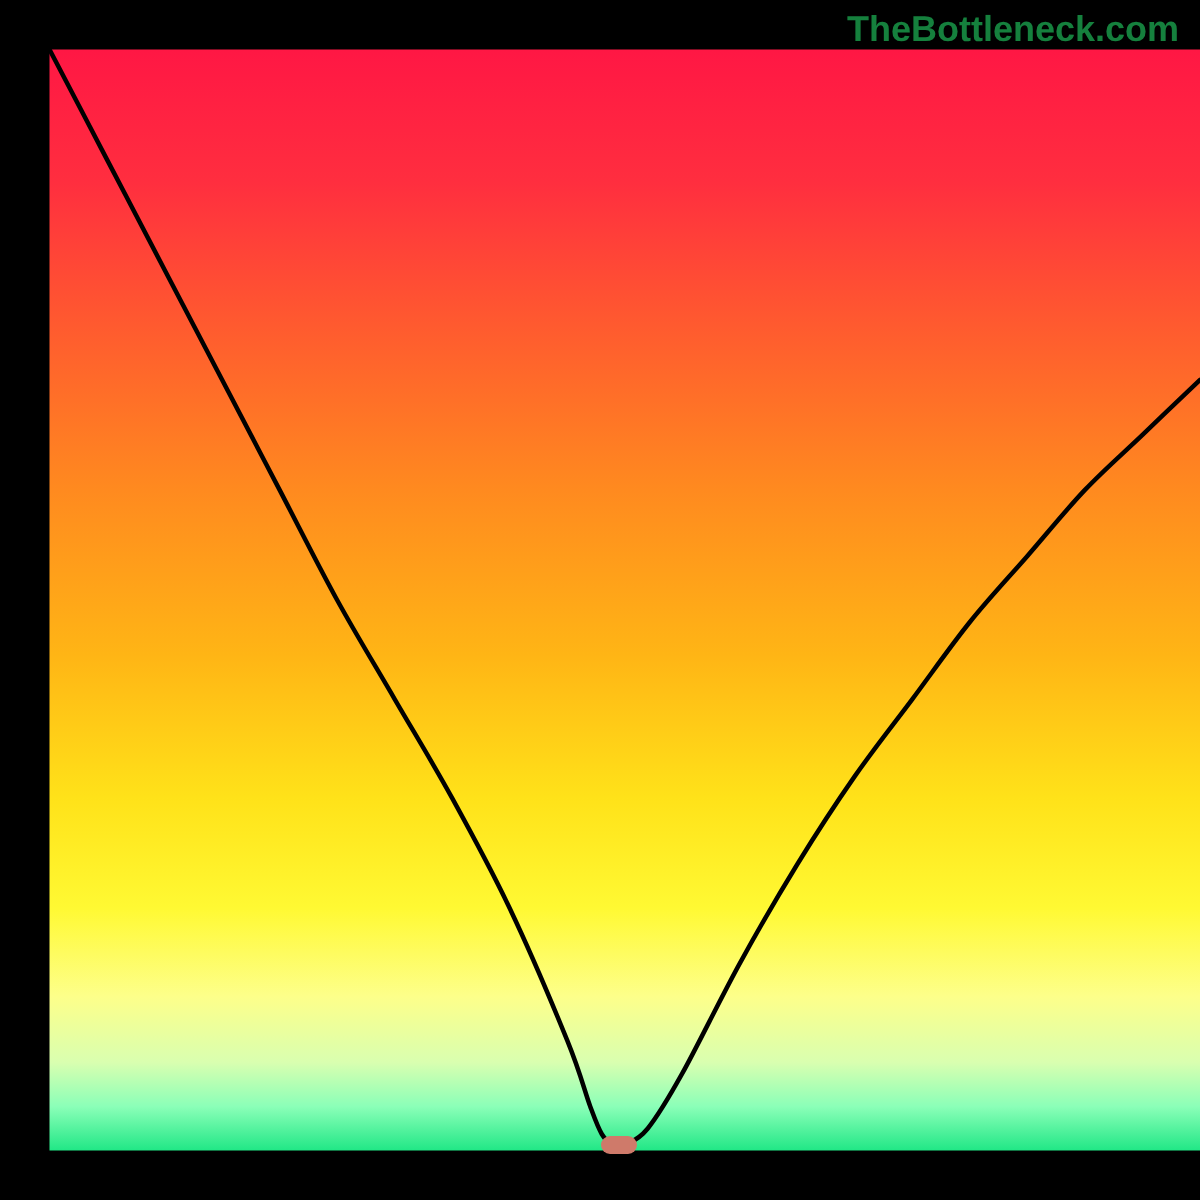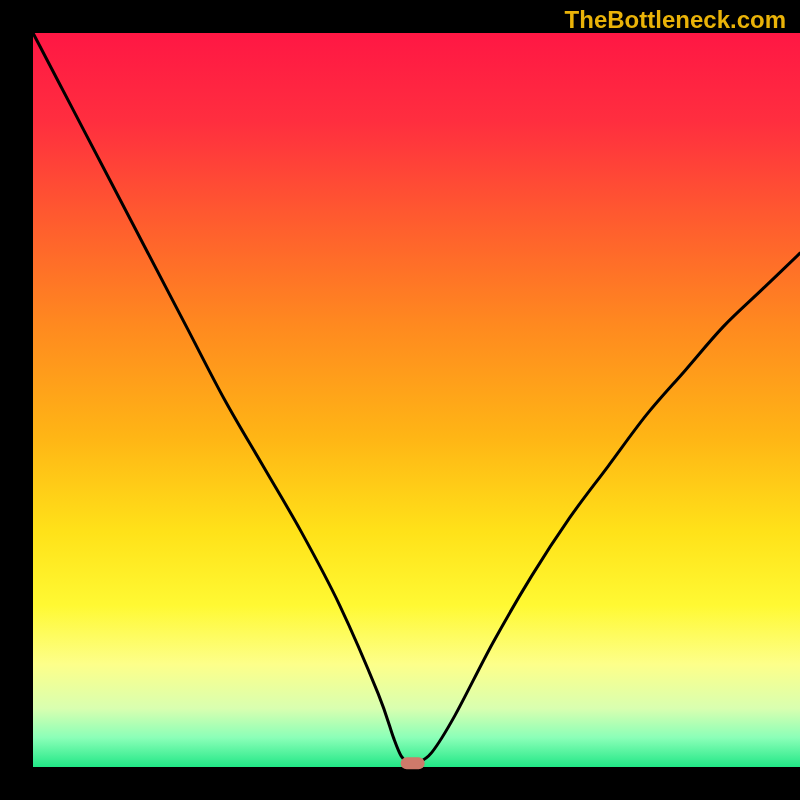--- a/index.html
+++ b/index.html
@@ -15,21 +15,21 @@
     position: absolute;
     top: 0;
     left: 0;
     width: 800px;
     height: 800px;
   }
   .watermark {
     position: absolute;
     top: 6px;
     right: 14px;
-    color: #eab308;
+    color: #15803d;
     font-size: 24px;
     font-weight: bold;
     font-family: Arial, sans-serif;
     z-index: 10;
   }
   svg {
     display: block;
   }
 </style>
 </head>

